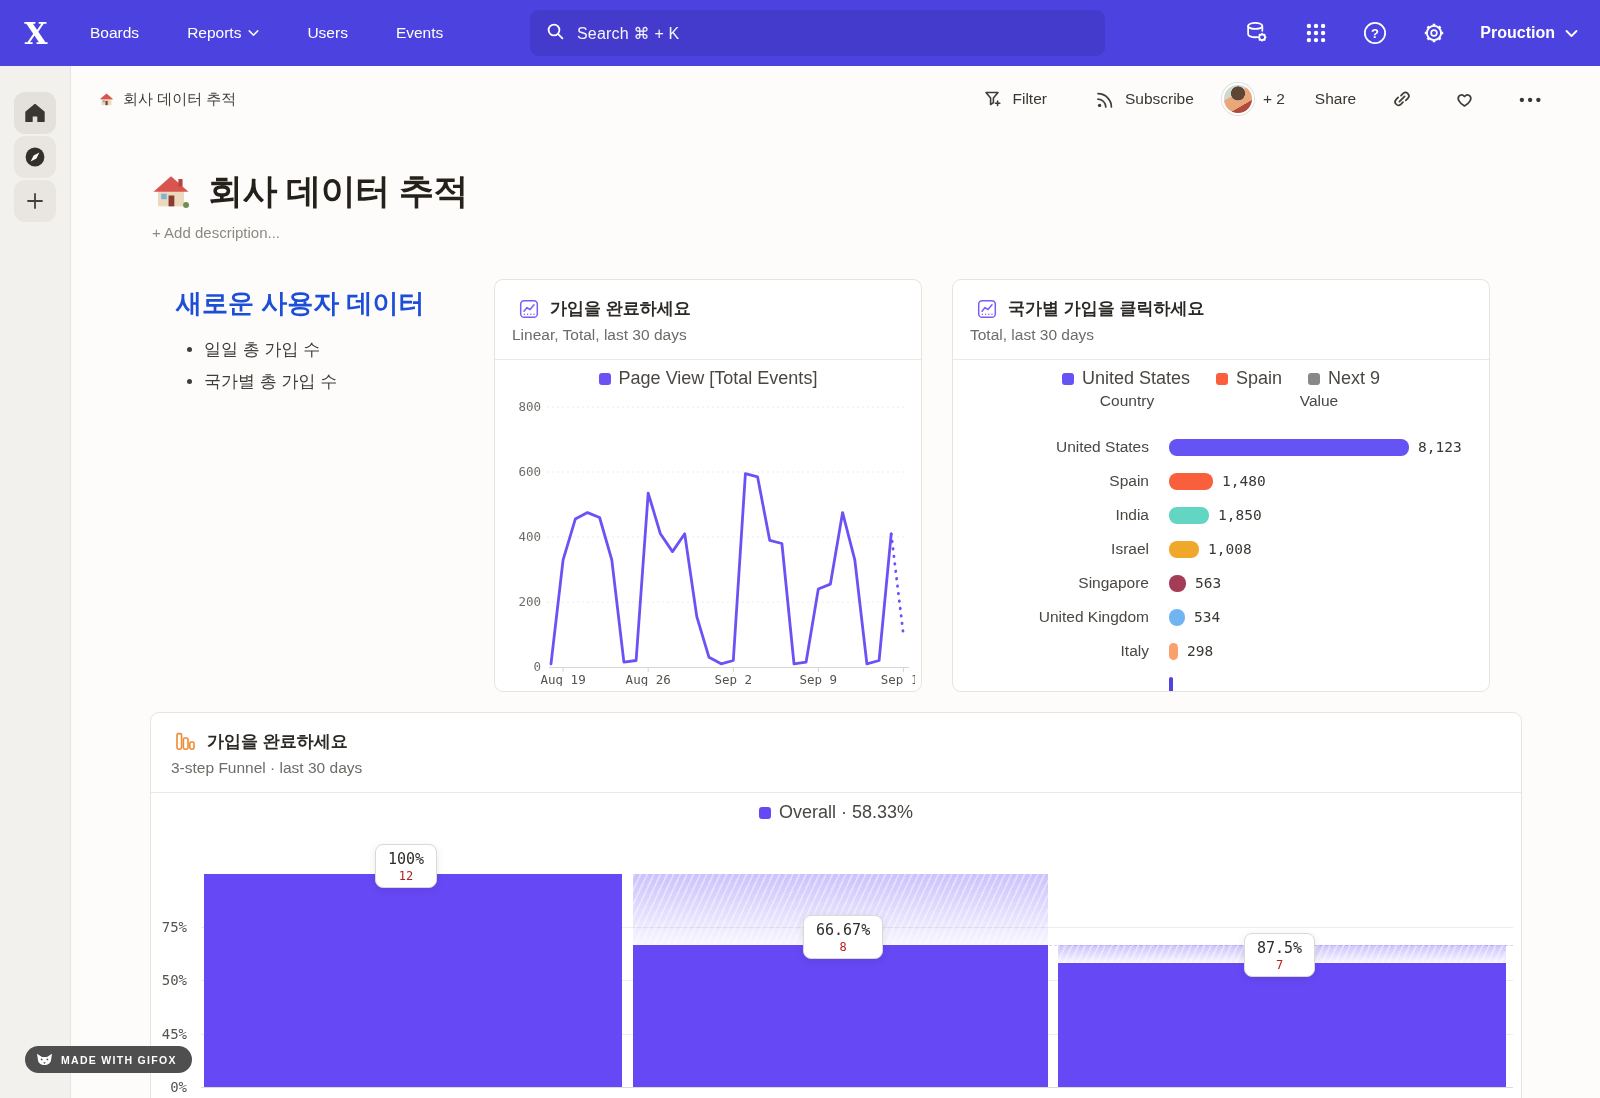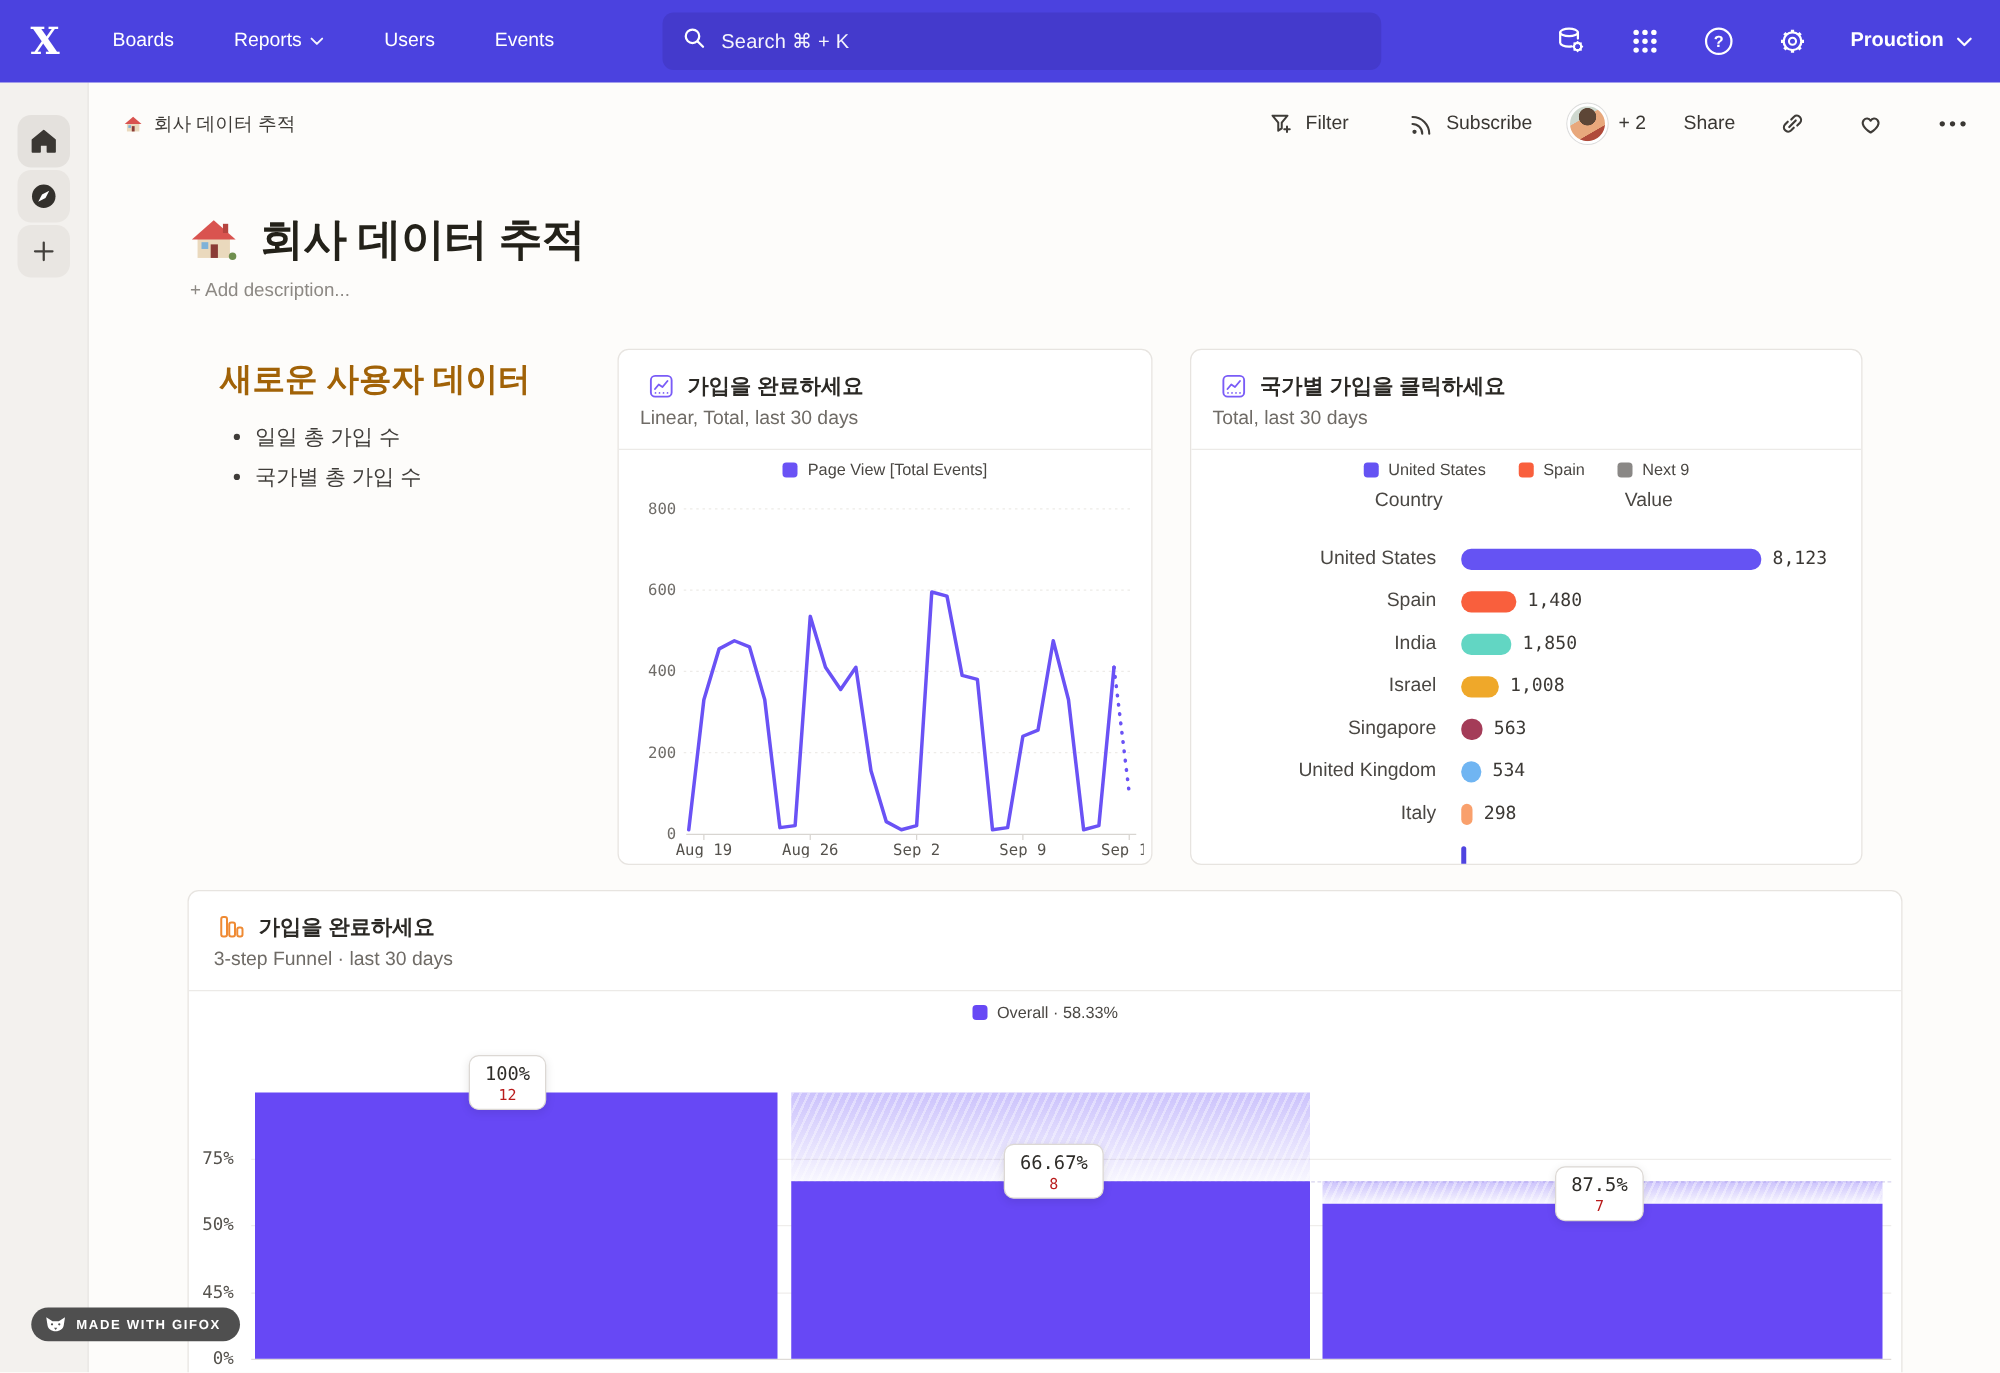--- a/index.html
+++ b/index.html
@@ -22,43 +22,43 @@
   .project{display:flex;align-items:center;gap:10px;color:#fff;font-size:16px;font-weight:600;cursor:pointer;}
 
   
   .rail{position:absolute;left:0;top:66px;width:70px;height:1032px;background:#f3f1ee;border-right:1px solid #e8e5e2;z-index:20;}
   .railbtn{position:absolute;left:14px;width:42px;height:42px;border-radius:11px;background:#e9e6e2;
            display:flex;align-items:center;justify-content:center;cursor:pointer;}
 
   
   .toolbar{position:absolute;left:70px;top:66px;width:1530px;height:66px;display:flex;align-items:center;z-index:10;}
   .crumb{display:flex;align-items:center;gap:8px;margin-left:28px;font-size:15px;color:#3f3c38;cursor:pointer;}
-  .tb-actions{margin-left:auto;display:flex;align-items:center;padding-right:24px;color:#3a3733;font-size:15.5px;}
+  .tb-actions{margin-left:auto;display:flex;align-items:center;padding-right:56px;color:#3a3733;font-size:15.5px;}
   .tb-item{display:flex;align-items:center;gap:9px;cursor:pointer;}
   .avatar{width:28px;height:28px;border-radius:50%;border:2px solid #fff;box-shadow:0 0 0 1px #ddd;
           background:radial-gradient(circle at 50% 30%,#5d4636 0 28%,rgba(0,0,0,0) 30%),linear-gradient(150deg,#cfd8cf 0 35%,#e8a87c 36% 70%,#b04a3a 71%);}
   .dots3{letter-spacing:3px;font-weight:bold;color:#3a3733;font-size:15px;cursor:pointer;}
 
   
   .pagetitle{position:absolute;left:150px;top:168px;display:flex;align-items:center;gap:16px;}
   .pagetitle .t{font-size:35px;font-weight:700;color:#232119;letter-spacing:-.5px;}
   .adddesc{position:absolute;left:152px;top:224px;font-size:15px;color:#8d8984;cursor:text;}
 
   
-  .intro-h{position:absolute;left:176px;top:286px;font-size:26px;font-weight:700;color:#a16207;}
+  .intro-h{position:absolute;left:176px;top:286px;font-size:26px;font-weight:700;color:#1d4ed8;}
   .intro-ul{position:absolute;left:186px;top:338px;margin:0;padding:0 0 0 18px;font-size:17px;color:#3f3c39;}
   .intro-ul li{margin-bottom:9px;}
 
   
   .card{position:absolute;background:#fff;border:1px solid #e7e4e0;border-radius:9px;box-sizing:border-box;}
   .card-head{position:absolute;left:24px;top:17px;display:flex;align-items:center;gap:11px;}
   .card-title{font-size:17px;font-weight:600;color:#2b2925;}
   .card-sub{position:absolute;left:17px;top:46px;font-size:15.5px;color:#6f6b66;}
   .card-divider{position:absolute;left:0;top:79px;width:100%;height:1px;background:#eceae7;}
-  .legend-row{position:absolute;left:0;top:88px;width:100%;display:flex;justify-content:center;align-items:flex-end;gap:26px;font-size:13px;color:#4a4743;}
+  .legend-row{position:absolute;left:0;top:88px;width:100%;display:flex;justify-content:center;align-items:flex-end;gap:26px;font-size:18px;color:#4a4743;}
   .legend-item{display:flex;align-items:center;gap:8px;cursor:pointer;}
   .swatch{width:12px;height:12px;border-radius:3px;background:#6a52f5;}
 
   
   #line-card{left:494px;top:279px;width:428px;height:413px;}
   #line-svg{position:absolute;left:8px;top:104px;}
 
   
   #country-card{left:952px;top:279px;width:538px;height:413px;overflow:hidden;}
   .colheads{position:absolute;top:112px;left:0;width:100%;font-size:15.5px;color:#4a4743;}

